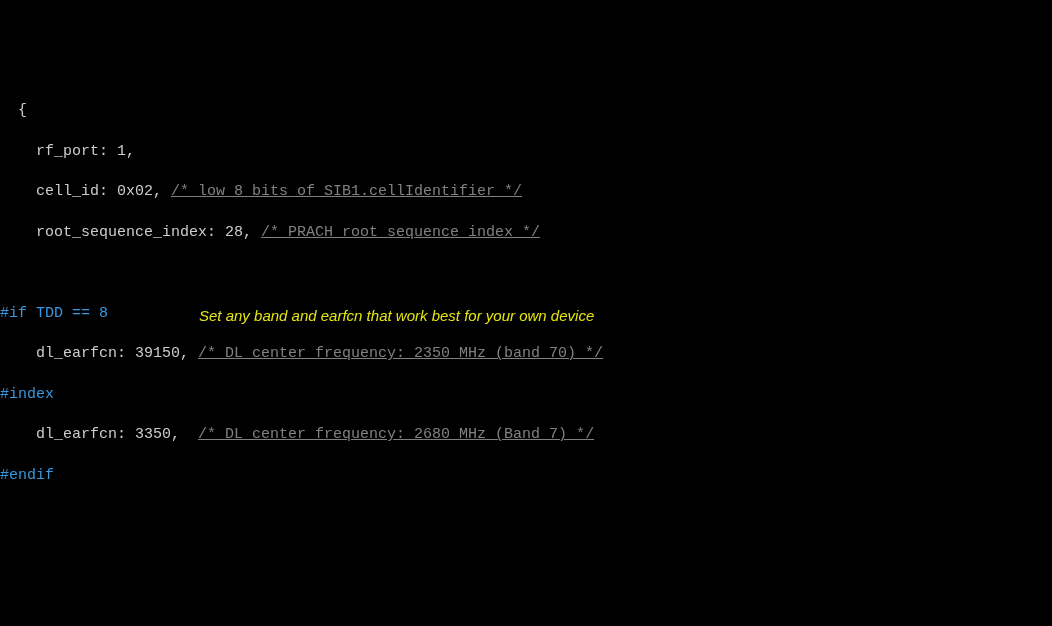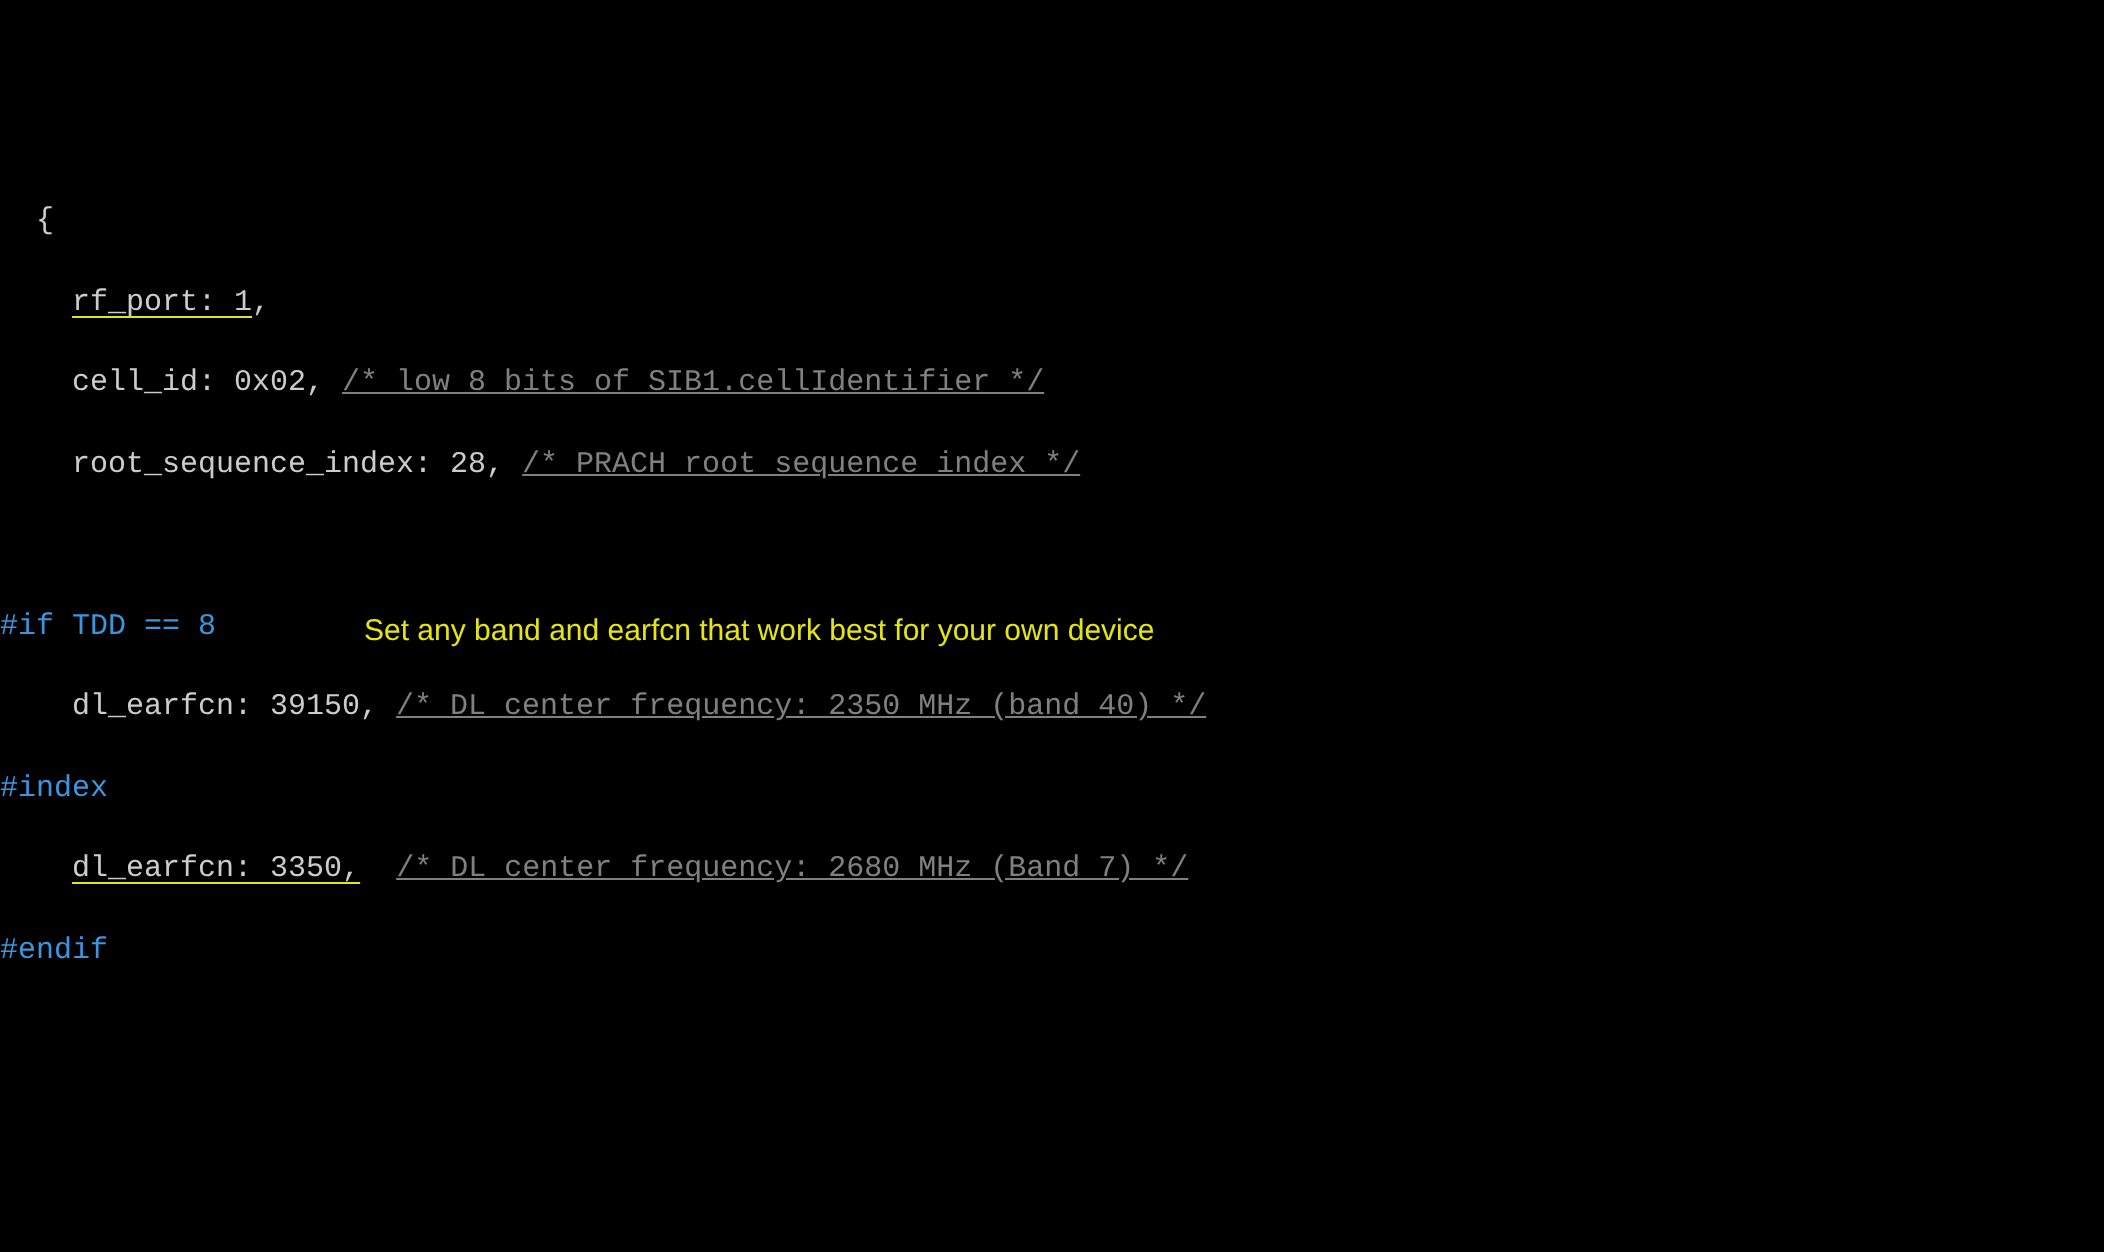--- a/index.html
+++ b/index.html
@@ -20,21 +20,20 @@
       white-space: pre;
     }
     .comment {
       color: #808080;
       text-decoration: underline;
     }
     .preprocessor {
       color: #3a96dd;
     }
     .underline {
-      text-decoration: underline;
       text-decoration-color: #e5e510;
       text-underline-offset: 3px;
     }
     .annotation {
       color: #e5e510;
       font-family: Arial, sans-serif;
       font-size: 15px;
       position: absolute;
     }
     .container {
@@ -46,21 +45,21 @@
 
 
 
 <div class="container">
 <div><span>  {</span></div>
 <div><span>    </span><span class="underline">rf_port: 1</span><span>,</span></div>
 <div><span>    cell_id: 0x02, </span><span class="comment">/* low 8 bits of SIB1.cellIdentifier */</span></div>
 <div><span>    root_sequence_index: 28, </span><span class="comment">/* PRACH root sequence index */</span></div>
 <div> </div>
 <div><span class="preprocessor">#if TDD == 8</span></div>
-<div><span>    dl_earfcn: 39150, </span><span class="comment">/* DL center frequency: 2350 MHz (band 40) */</span></div>
+<div><span>    dl_earfcn: 39150, </span><span class="comment">/* DL center frequency: 2350 MHz (band 70) */</span></div>
 <div><span class="preprocessor">#index</span></div>
 <div><span>    </span><span class="underline">dl_earfcn: 3350,</span><span>  </span><span class="comment">/* DL center frequency: 2680 MHz (Band 7) */</span></div>
 <div><span class="preprocessor">#endif</span></div>
 <div> </div>
 
 
 
 
 
 
@@ -69,17 +68,17 @@
 
 
 
 
 
 
 
 
 
 
-<div class="annotation" style="left:182px; top:225px;">Set any band and earfcn that work best for your own device</div>
+<div class="annotation" style="left:199px; top:225px;font-style:italic;">Set any band and earfcn that work best for your own device</div>
 </div>
 
 
 
 
 </body></html>

